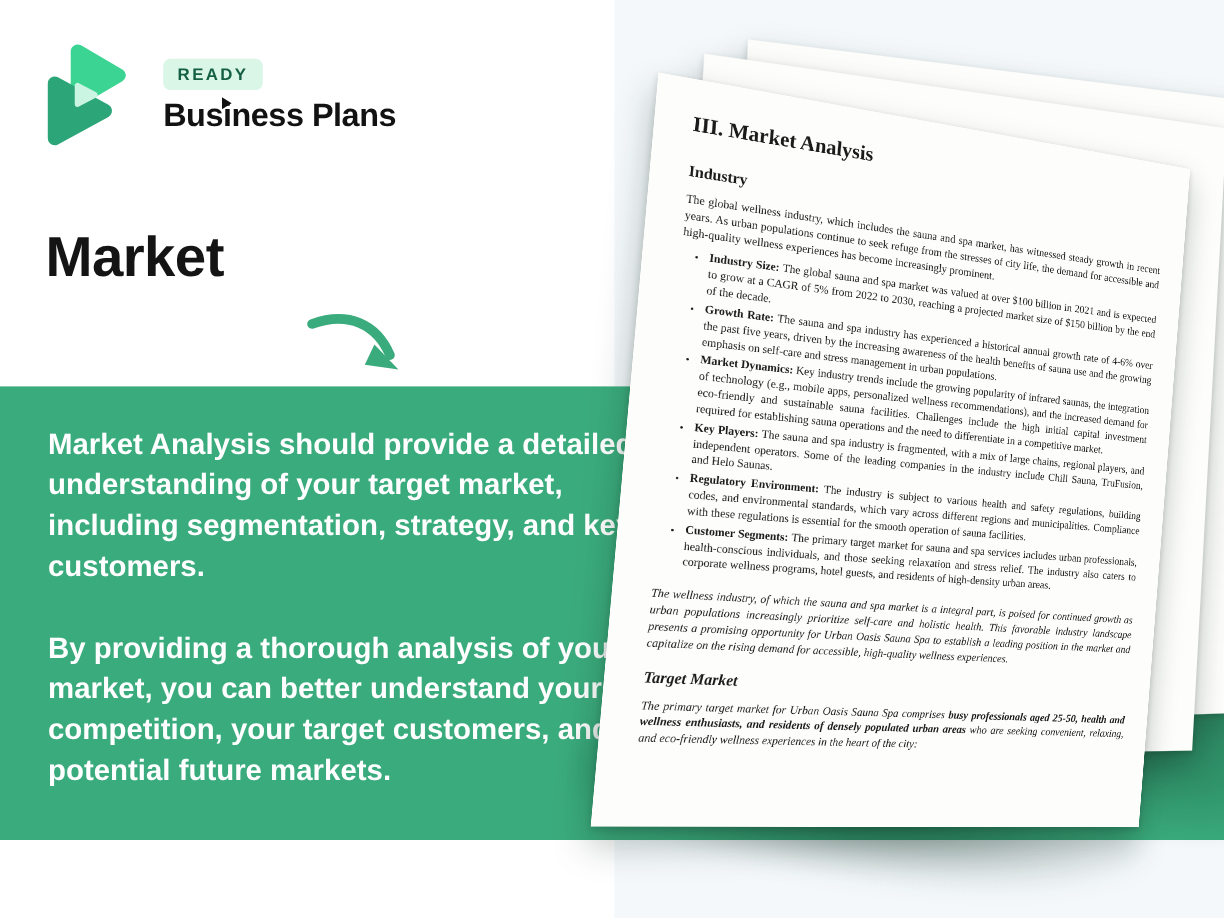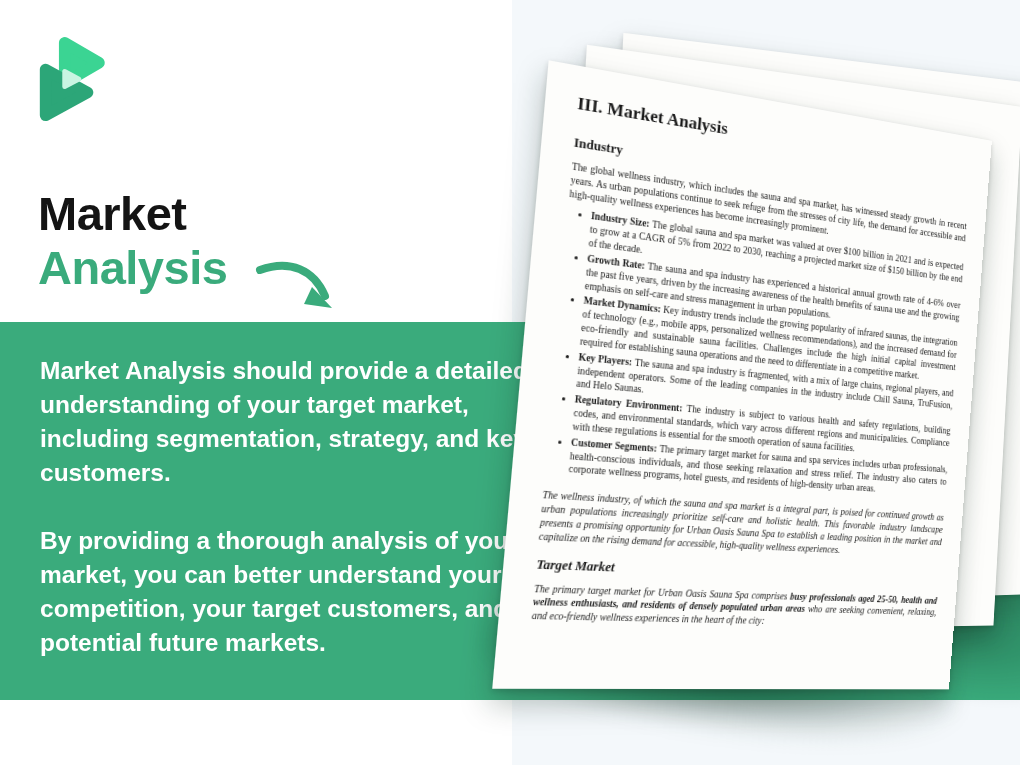--- a/index.html
+++ b/index.html
@@ -72,25 +72,31 @@
 <div class="canvas">
   <div class="right-bg"></div>
   <div class="green-panel"></div>
 
   <header class="logo">
     <svg class="logo-mark" viewBox="0 0 90 94">
       <path d="M30 8 L30 50 L66 29 Z" fill="#3bd493" stroke="#3bd493" stroke-width="12" stroke-linejoin="round"></path>
       <path d="M10 36 L10 84 L54 60 Z" fill="#2ca678" stroke="#2ca678" stroke-width="12" stroke-linejoin="round"></path>
       <path d="M30 38 L30 54 L45 46 Z" fill="#c9f5e2" stroke="#c9f5e2" stroke-width="5" stroke-linejoin="round"></path>
     </svg>
+    <div class="logo-text">
+      <span class="badge">READY</span>
+      <div class="brand-name-row">
+        <span class="brand-name">Business Plans</span>
+        <span class="i-cursor"></span>
+      </div>
+    </div>
   </header>
 
   <h1 class="hero">
     <span class="t1">Market</span>
-    <span class="t2">Analysis</span>
   </h1>
 
   <svg class="arrow" viewBox="0 0 92 66">
     <path d="M8 14 C 38 3 62 14 73 40" fill="none" stroke="#3aab7c" stroke-width="8" stroke-linecap="round"></path>
     <path d="M60 31 L80 52 L52 48 Z" fill="#3aab7c"></path>
   </svg>
 
   <div class="panel-text">
     <p>Market Analysis should provide a detailed understanding of your target market, including segmentation, strategy, and key customers.</p>
     <p>By providing a thorough analysis of your market, you can better understand your competition, your target customers, and potential future markets.</p>

